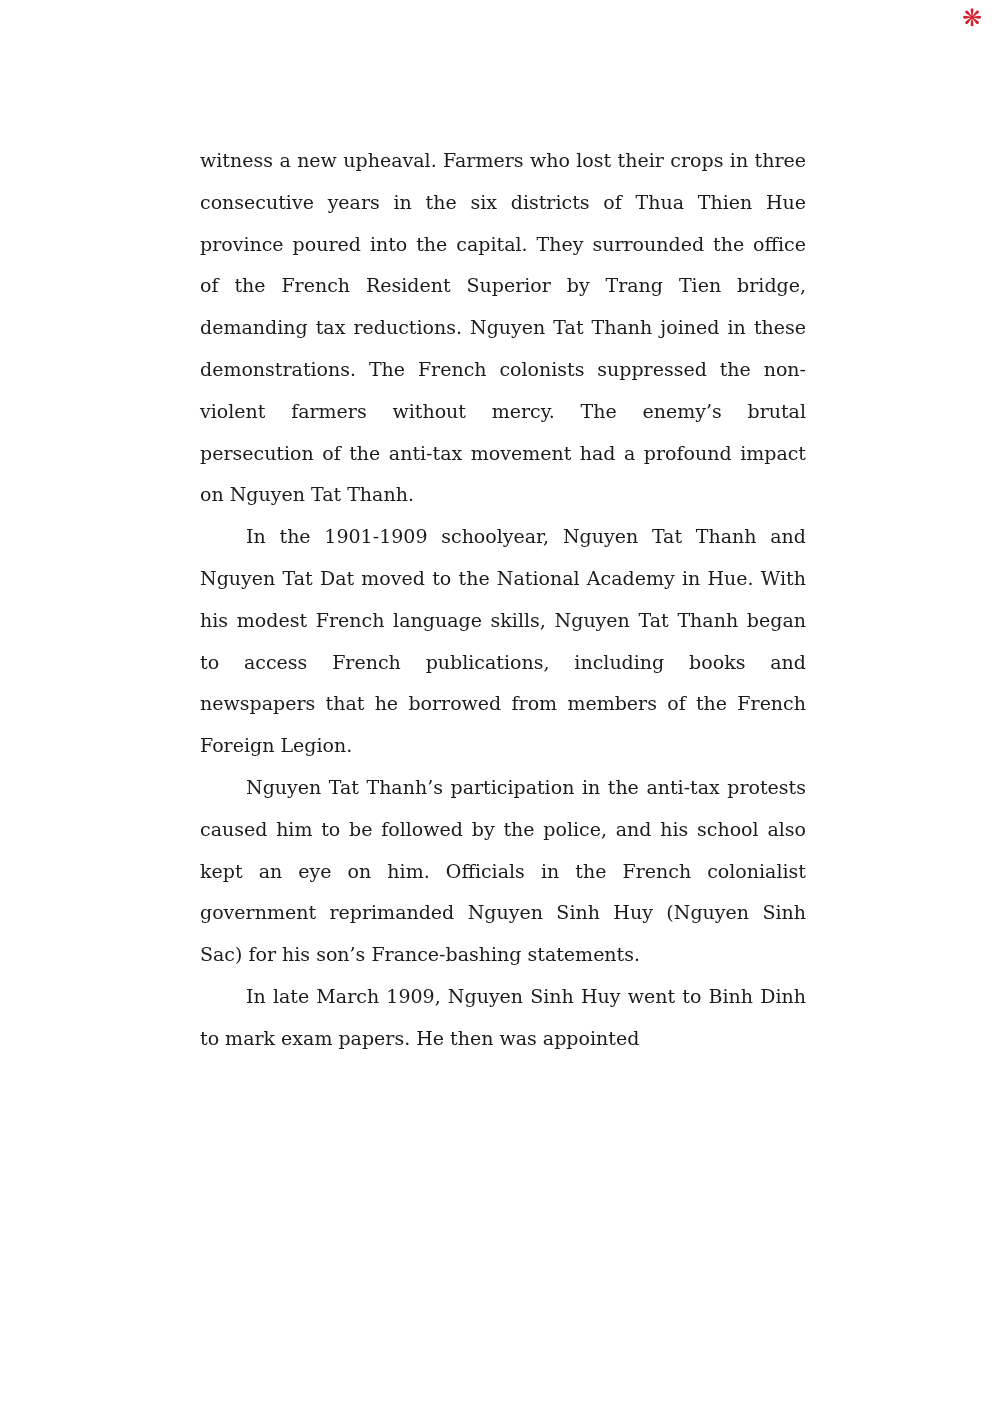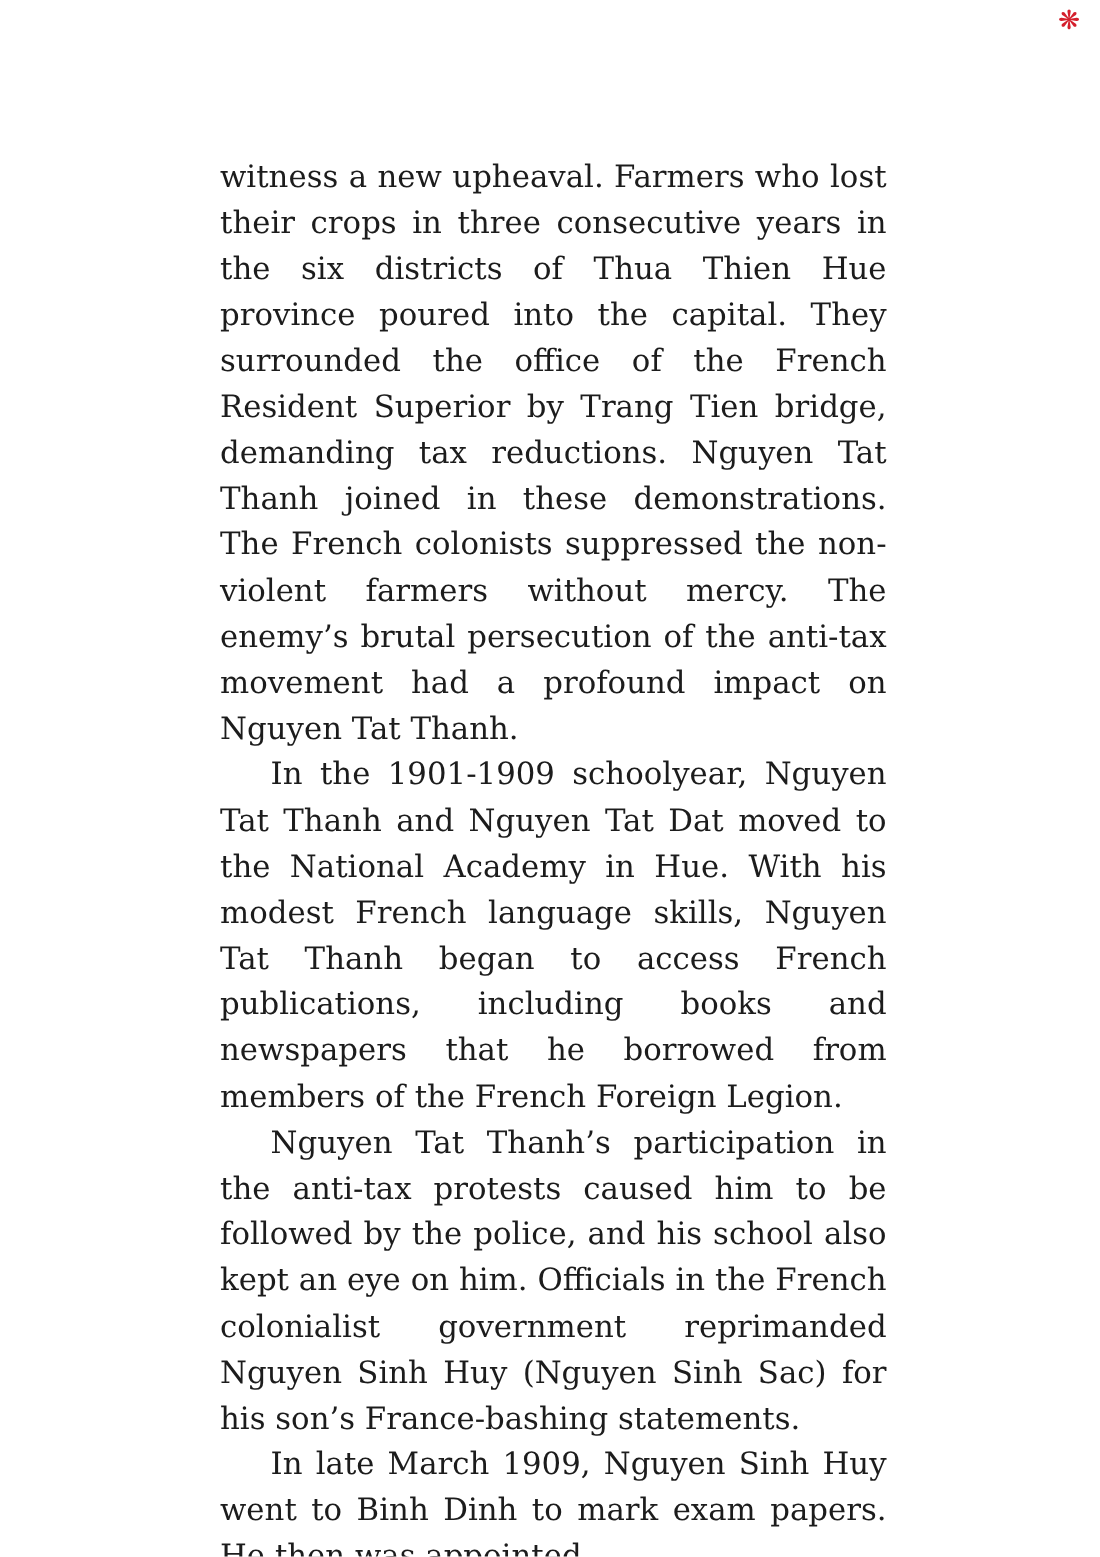--- a/index.html
+++ b/index.html
@@ -52,21 +52,21 @@
     font-style: normal;
     font-size: 15px;
     position: relative;
     top: -2px;
     margin-right: 10px;
     color: #111111;
   }
   .body-text p {
     margin: 0;
     font-family: "DejaVu Serif", serif;
-    font-size: 28px;
+    font-size: 19px;
     line-height: 41.8px;
     color: #1c1c1c;
     text-align: justify;
   }
   .body-text p.indent {
     text-indent: 46px;
   }
 </style>
 </head>
 <body>

